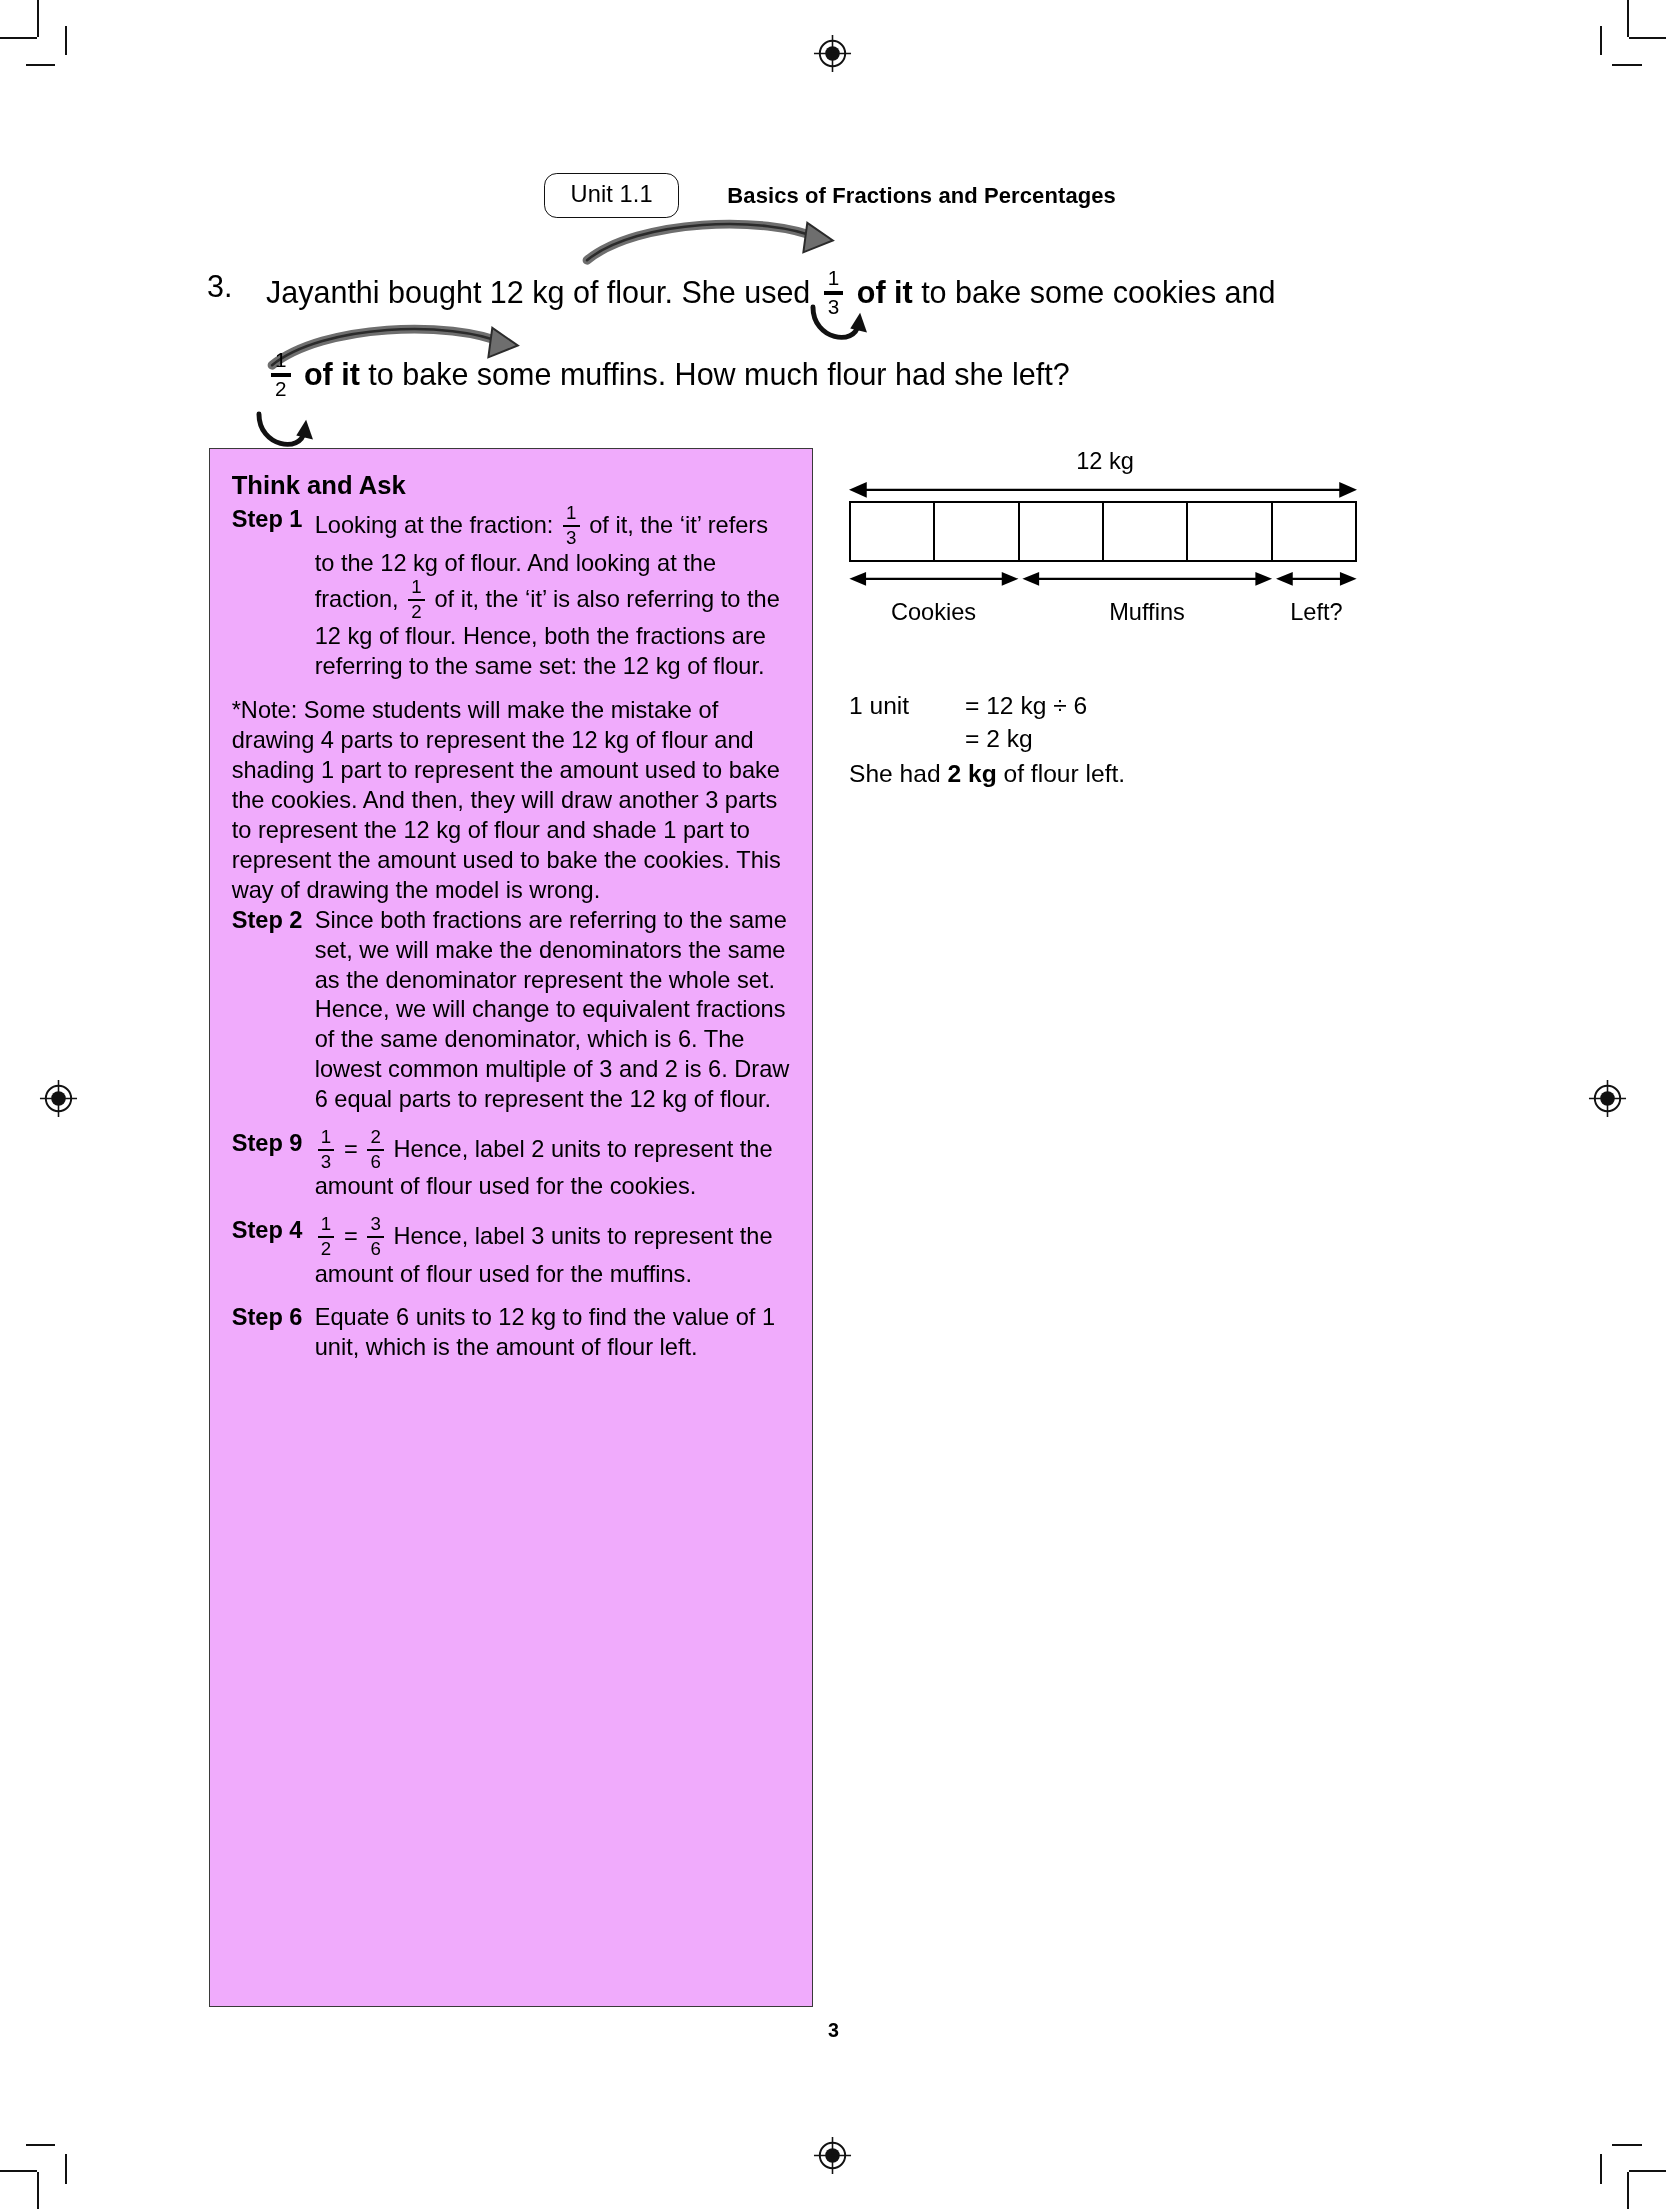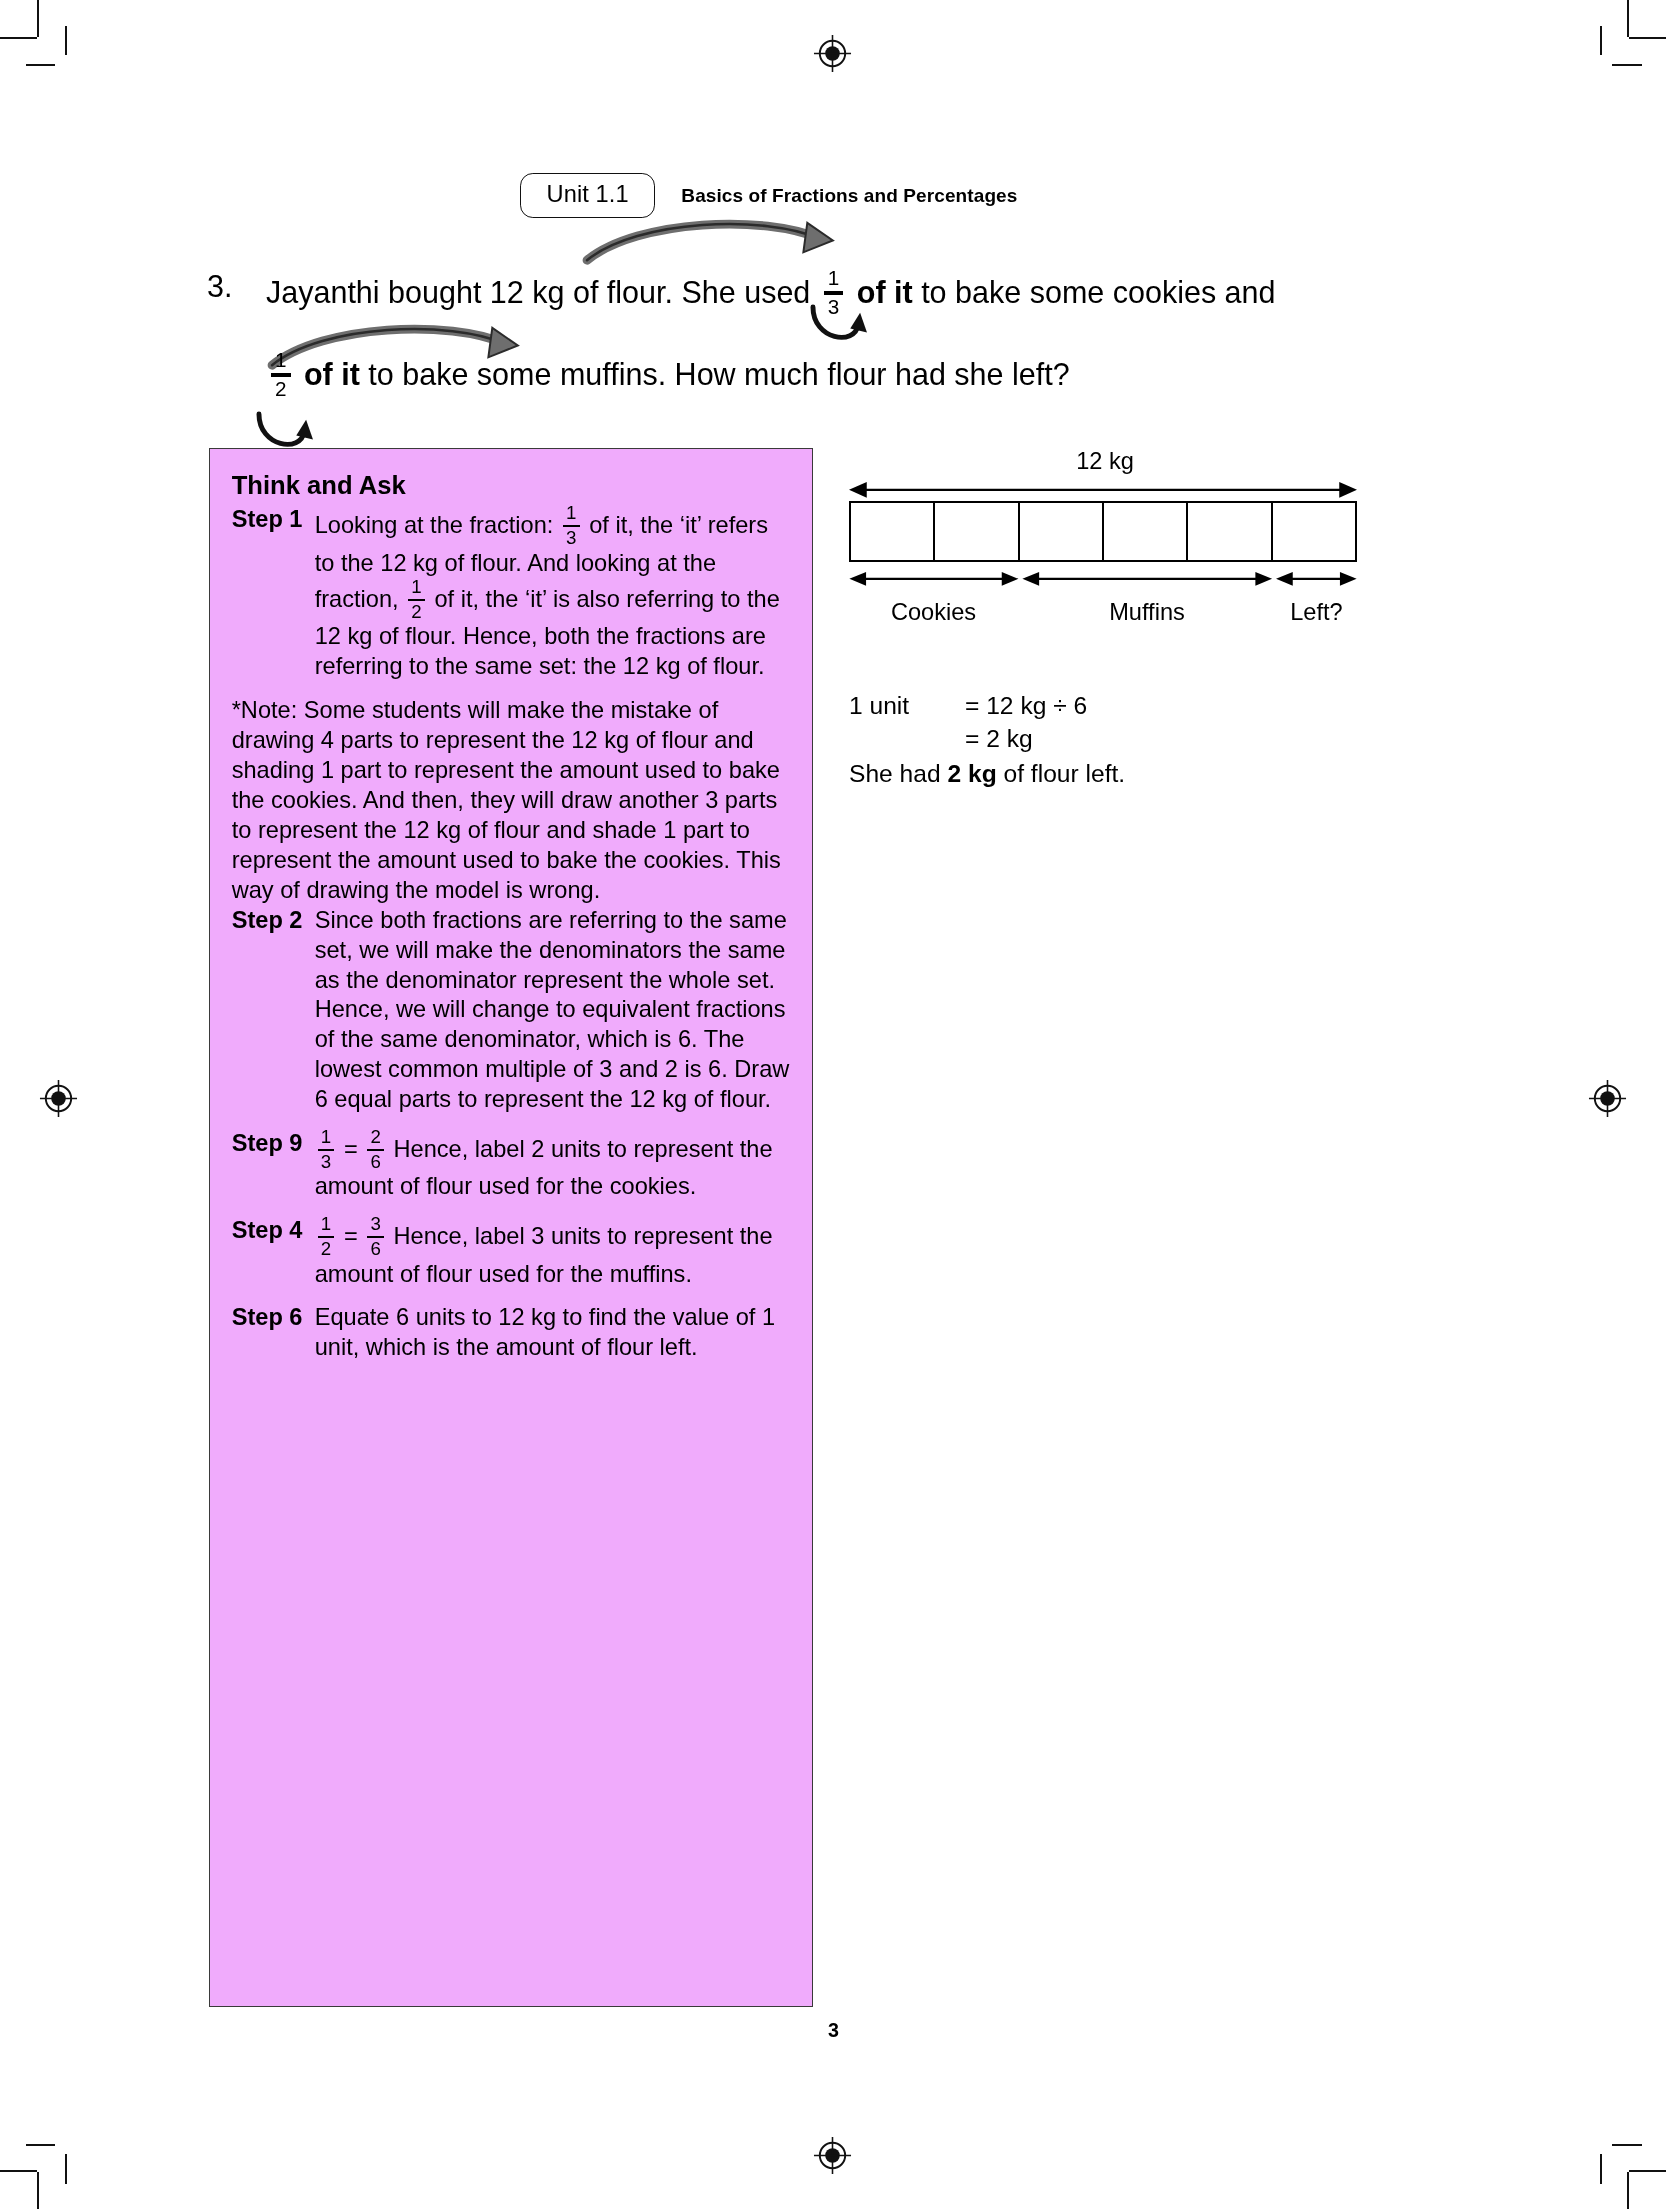--- a/index.html
+++ b/index.html
@@ -11,28 +11,28 @@
     position:relative;
     overflow:hidden;
   }
 
   
   .cropmark{position:absolute;background:#111;}
   .reg{position:absolute;width:39px;height:39px;}
   .reg svg{display:block;}
 
   
-  .header{position:absolute;left:520px;top:173px;display:flex;align-items:center;gap:26px;}
+  .header{position:absolute;left:544px;top:173px;display:flex;align-items:center;gap:48px;}
   .unit-badge{
     border:1.6px solid #111;border-radius:12.8px;
     padding:8.9px 25.6px 10.8px;
     font-size:23.6px;letter-spacing:0.1px;
     line-height:1;white-space:nowrap;
   }
-  .header-title{font-size:19px;font-weight:bold;white-space:nowrap;letter-spacing:0.1px;}
+  .header-title{font-size:22px;font-weight:bold;white-space:nowrap;letter-spacing:0.1px;}
 
   
   .question{position:absolute;left:207px;top:264px;width:1162px;}
   .q-line{display:flex;align-items:flex-start;font-size:30.5px;line-height:1.05;}
   .q-num{width:59px;flex:none;padding-top:5.9px;}
   .q-body{position:relative;padding-top:5.9px;}
   .q-line2{margin-top:33px;padding-left:59px;font-size:30.5px;position:relative;}
 
   .frac{display:inline-flex;flex-direction:column;align-items:center;
         vertical-align:middle;margin:0 4.9px;position:relative;top:-2px;}

